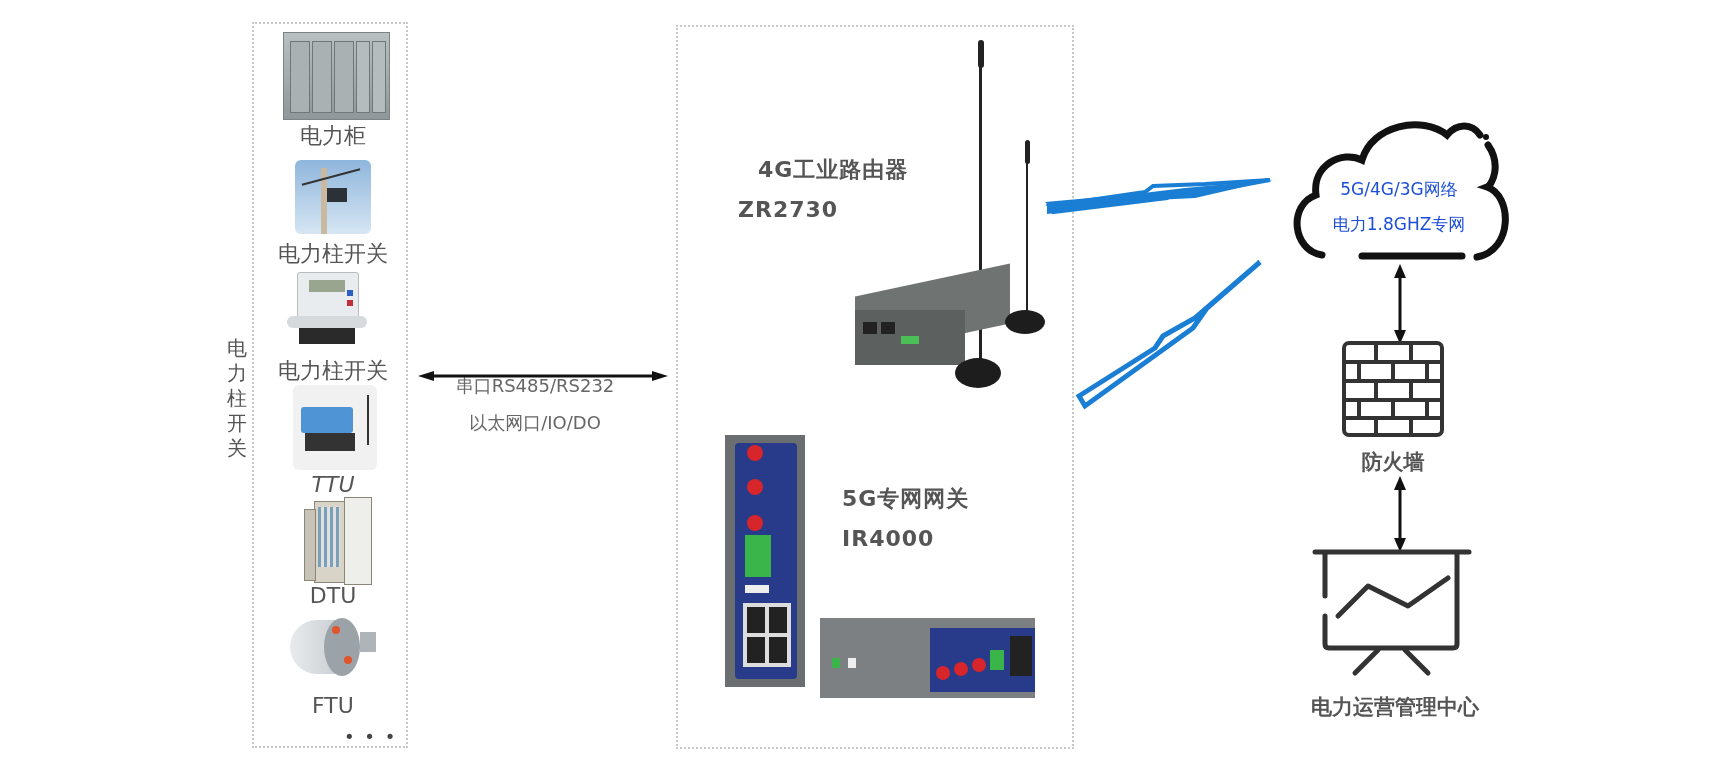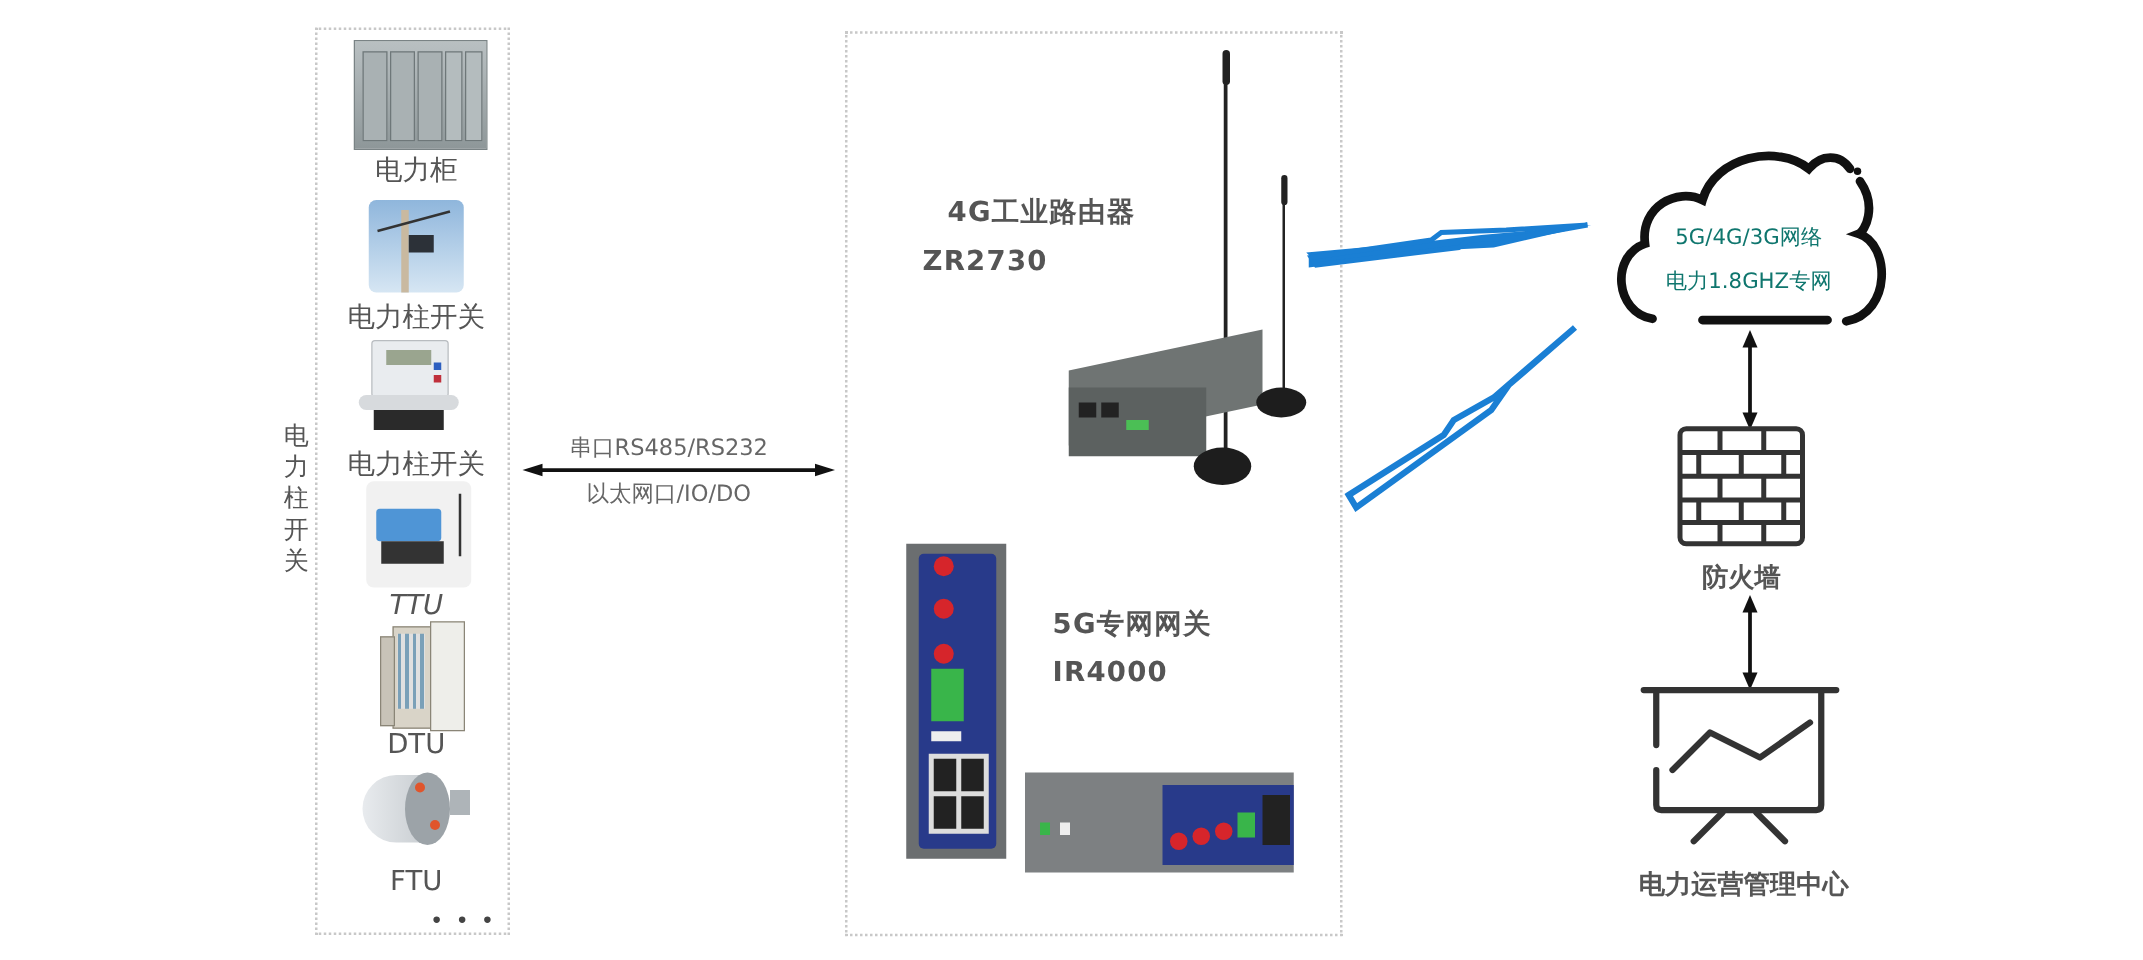--- a/index.html
+++ b/index.html
@@ -2,22 +2,22 @@
 <html><head>
 <meta charset="utf-8">
 <style>
   html, body { margin:0; padding:0; background:#ffffff; }
   body { width:1714px; height:768px; position:relative; overflow:hidden; font-family:"DejaVu Sans", sans-serif; color:#555; }
   .abs { position:absolute; }
   .dotted-box { position:absolute; border:2px dotted #c8c8c8; box-sizing:border-box; }
   .term-label { position:absolute; width:150px; text-align:center; font-size:22px; color:#555; }
   .vlabel { position:absolute; font-size:20px; color:#555; width:24px; line-height:25px; text-align:center; }
   .title-bold { position:absolute; font-weight:bold; font-size:22px; color:#555; letter-spacing:1px; }
-  .link-label { position:absolute; font-size:18px; color:#666; text-align:center; width:240px; }
-  .cloud-text { position:absolute; font-size:17px; color:#0f766e; text-align:center; width:190px; }
+  .link-label { position:absolute; font-size:18px; color:#666; text-align:center; width:240px;margin-top:28px; }
+  .cloud-text { position:absolute; font-size:17px; color:#1d4ed8; text-align:center; width:190px; }
   .icon-label { position:absolute; font-weight:bold; font-size:21px; color:#555; text-align:center; }
   svg { position:absolute; overflow:visible; }
 </style>
 </head>
 <body>
 
 <div class="dotted-box" style="left:252px; top:22px; width:156px; height:726px;"></div>
 <div class="vlabel" style="left:225px; top:336px;">电力柱开关</div>
 
 <div class="abs" style="left:283px; top:32px; width:105px; height:86px; background:linear-gradient(180deg,#b9c0c2,#8e9799); border:1px solid #7a8385;">

